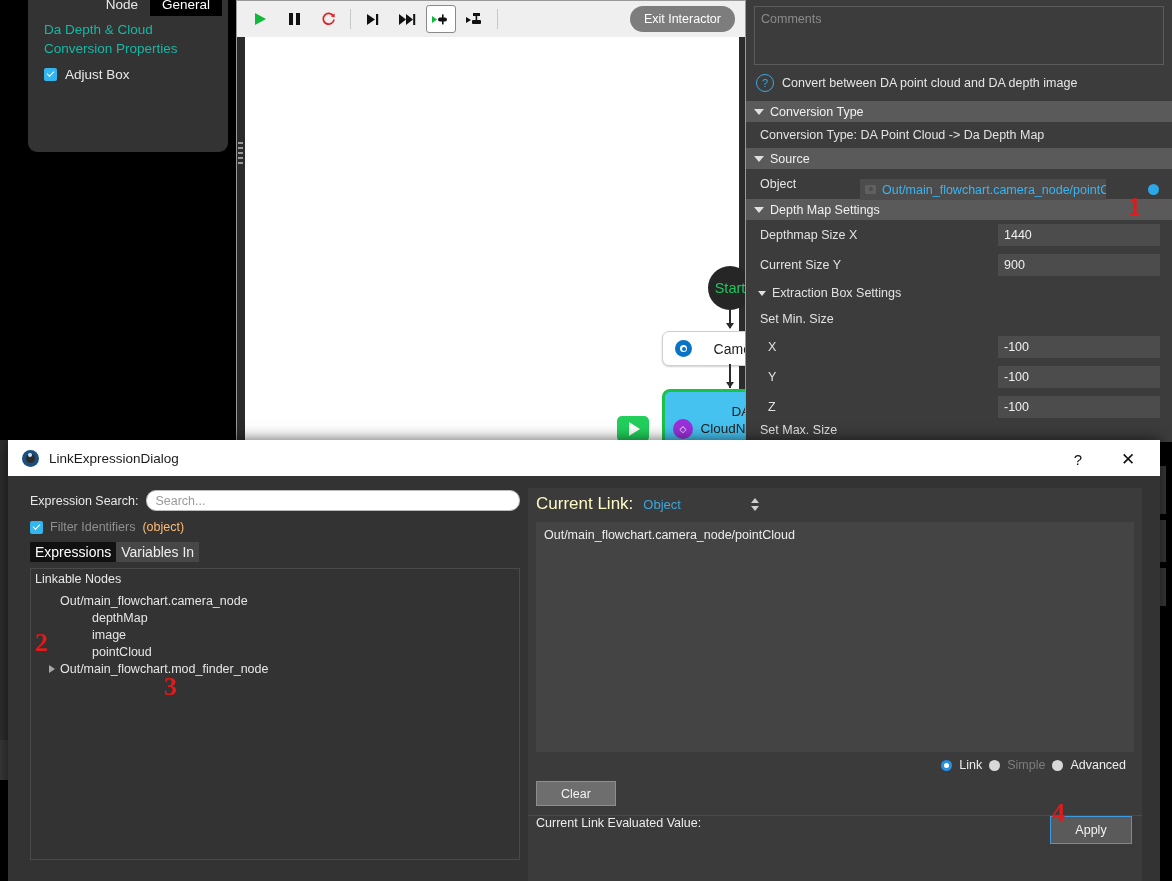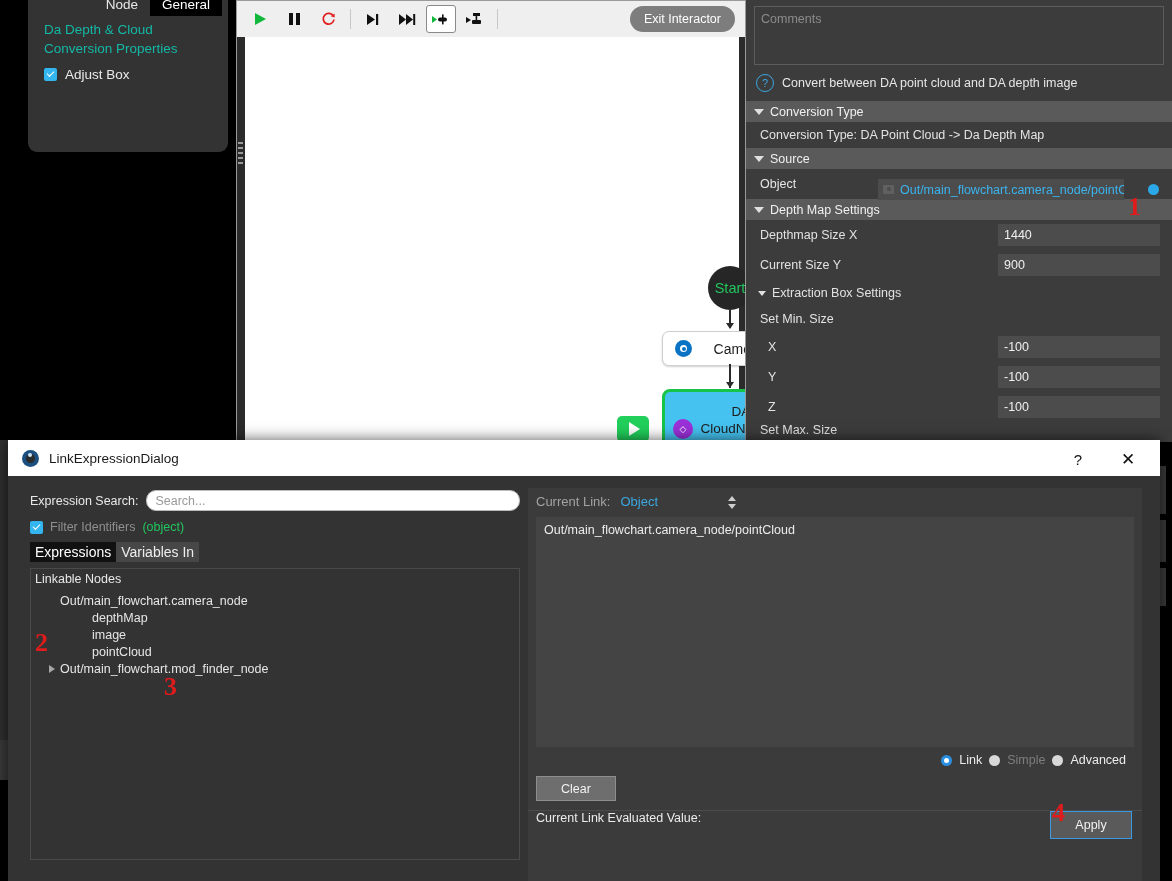--- a/index.html
+++ b/index.html
@@ -133,21 +133,21 @@
   .tri.sm{border-left-width:4.5px;border-right-width:4.5px;border-top-width:5.5px;}
   .prow{display:flex;align-items:center;height:30px;padding-left:14px;}
   .prow .pk{flex:none;width:238px;color:#e2e2e2;}
   .pfield{
     flex:1;margin-right:12px;height:22px;background:#4c4c4c;color:#efefef;
     display:flex;align-items:center;padding-left:6px;box-sizing:border-box;font-size:12.5px;
   }
   .plain-row{height:26px;display:flex;align-items:center;padding-left:12px;color:#e2e2e2;gap:6px;}
   #object-row{display:flex;align-items:center;height:30px;padding-left:14px;}
   #object-field{
-    position:absolute;left:878px;top:179px;width:246px;height:21px;background:#4c4c4c;
+    position:absolute;left:860px;top:179px;width:246px;height:21px;background:#4c4c4c;
     display:flex;align-items:center;gap:6px;padding-left:5px;box-sizing:border-box;overflow:hidden;
   }
   .cam-sq{width:11px;height:9px;background:#606060;border-radius:1px;flex:none;position:relative;}
   .cam-sq:after{content:"";position:absolute;left:3.5px;top:2px;width:4px;height:4px;border-radius:50%;background:#4c4c4c;}
   #object-field .val{color:#3bb4f0;font-size:12.5px;white-space:nowrap;}
   #object-dot{position:absolute;left:1148px;top:184px;width:11px;height:11px;border-radius:50%;background:#2aa8e8;}
 
   
   .rpane{position:absolute;background:#3a3a3a;}
 
@@ -174,21 +174,21 @@
   #dlg-right{position:absolute;left:520px;top:12px;right:18px;bottom:0;background:#3b3b3b;}
 
   #search-row{display:flex;align-items:center;gap:8px;}
   #search-row .lbl{font-size:12.5px;color:#e8e8e8;}
   #search-input{
     flex:1;height:21px;background:#ffffff;border:1px solid #bbb;border-radius:10px;
     color:#9a9a9a;font-size:12.5px;display:flex;align-items:center;padding-left:8px;box-sizing:border-box;
   }
   #filter-row{display:flex;align-items:center;gap:7px;margin-top:9px;}
   #filter-row .gl{color:#8f8f8f;font-size:12.5px;}
-  #filter-row .ob{color:#22c55e;font-size:12.5px;}
+  #filter-row .ob{color:#fdba74;font-size:12.5px;}
   #tabs{display:flex;margin-top:8px;}
   .dtab{font-size:14px;padding:2px 5px;color:#ededed;}
   .dtab.sel{background:#111;color:#fff;}
   .dtab.unsel{background:#474747;}
   #tab-content{
     margin-top:0;background:#2e2e2e;height:34px;position:relative;border-top:1px solid #4a4a4a;
   }
   #sel-flow-btn{
     position:absolute;left:171px;top:5px;height:23px;padding:0 11px;
     background:#6e6e6e;color:#f2f2f2;font-size:12.5px;border:1px solid #8e8e8e;
@@ -201,21 +201,21 @@
   #tree-head{position:absolute;left:4px;top:3px;color:#e8e8e8;font-size:12.5px;}
   .tn{position:absolute;font-size:12.5px;color:#e6e6e6;white-space:nowrap;}
   .tri-r{
     position:absolute;width:0;height:0;border-top:4.5px solid transparent;
     border-bottom:4.5px solid transparent;border-left:6px solid #a6a6a6;
   }
   .mark{position:absolute;color:#e01b1b;font-weight:bold;font-family:"Liberation Serif",serif;}
 
   
   #cur-link-row{display:flex;align-items:center;gap:10px;padding:6px 0 0 8px;}
-  #cur-link-row .k{color:#a3a3a3;font-size:13px;}
+  #cur-link-row .k{color:#fef9c3;font-size:17px;}
   #cur-link-row .v{color:#3ba7e0;font-size:13px;}
   .updown{display:inline-block;width:10px;position:relative;height:14px;margin-left:60px;}
   .updown:before{content:"";position:absolute;left:0;top:1px;width:0;height:0;border-left:4px solid transparent;border-right:4px solid transparent;border-bottom:5px solid #cfcfcf;}
   .updown:after{content:"";position:absolute;left:0;top:9px;width:0;height:0;border-left:4px solid transparent;border-right:4px solid transparent;border-top:5px solid #cfcfcf;}
   #radio-row{display:flex;align-items:center;justify-content:flex-end;gap:7px;padding:6px 16px 0 0;font-size:12.5px;}
   .rad{width:11px;height:11px;border-radius:50%;background:#d8d8d8;position:relative;flex:none;}
   .rad.on{background:#2a8fe0;}
   .rad.on:after{content:"";position:absolute;left:3px;top:3px;width:5px;height:5px;border-radius:50%;background:#fff;}
   .rlbl{color:#ededed;}
   .rlbl.dis{color:#7d7d7d;}

